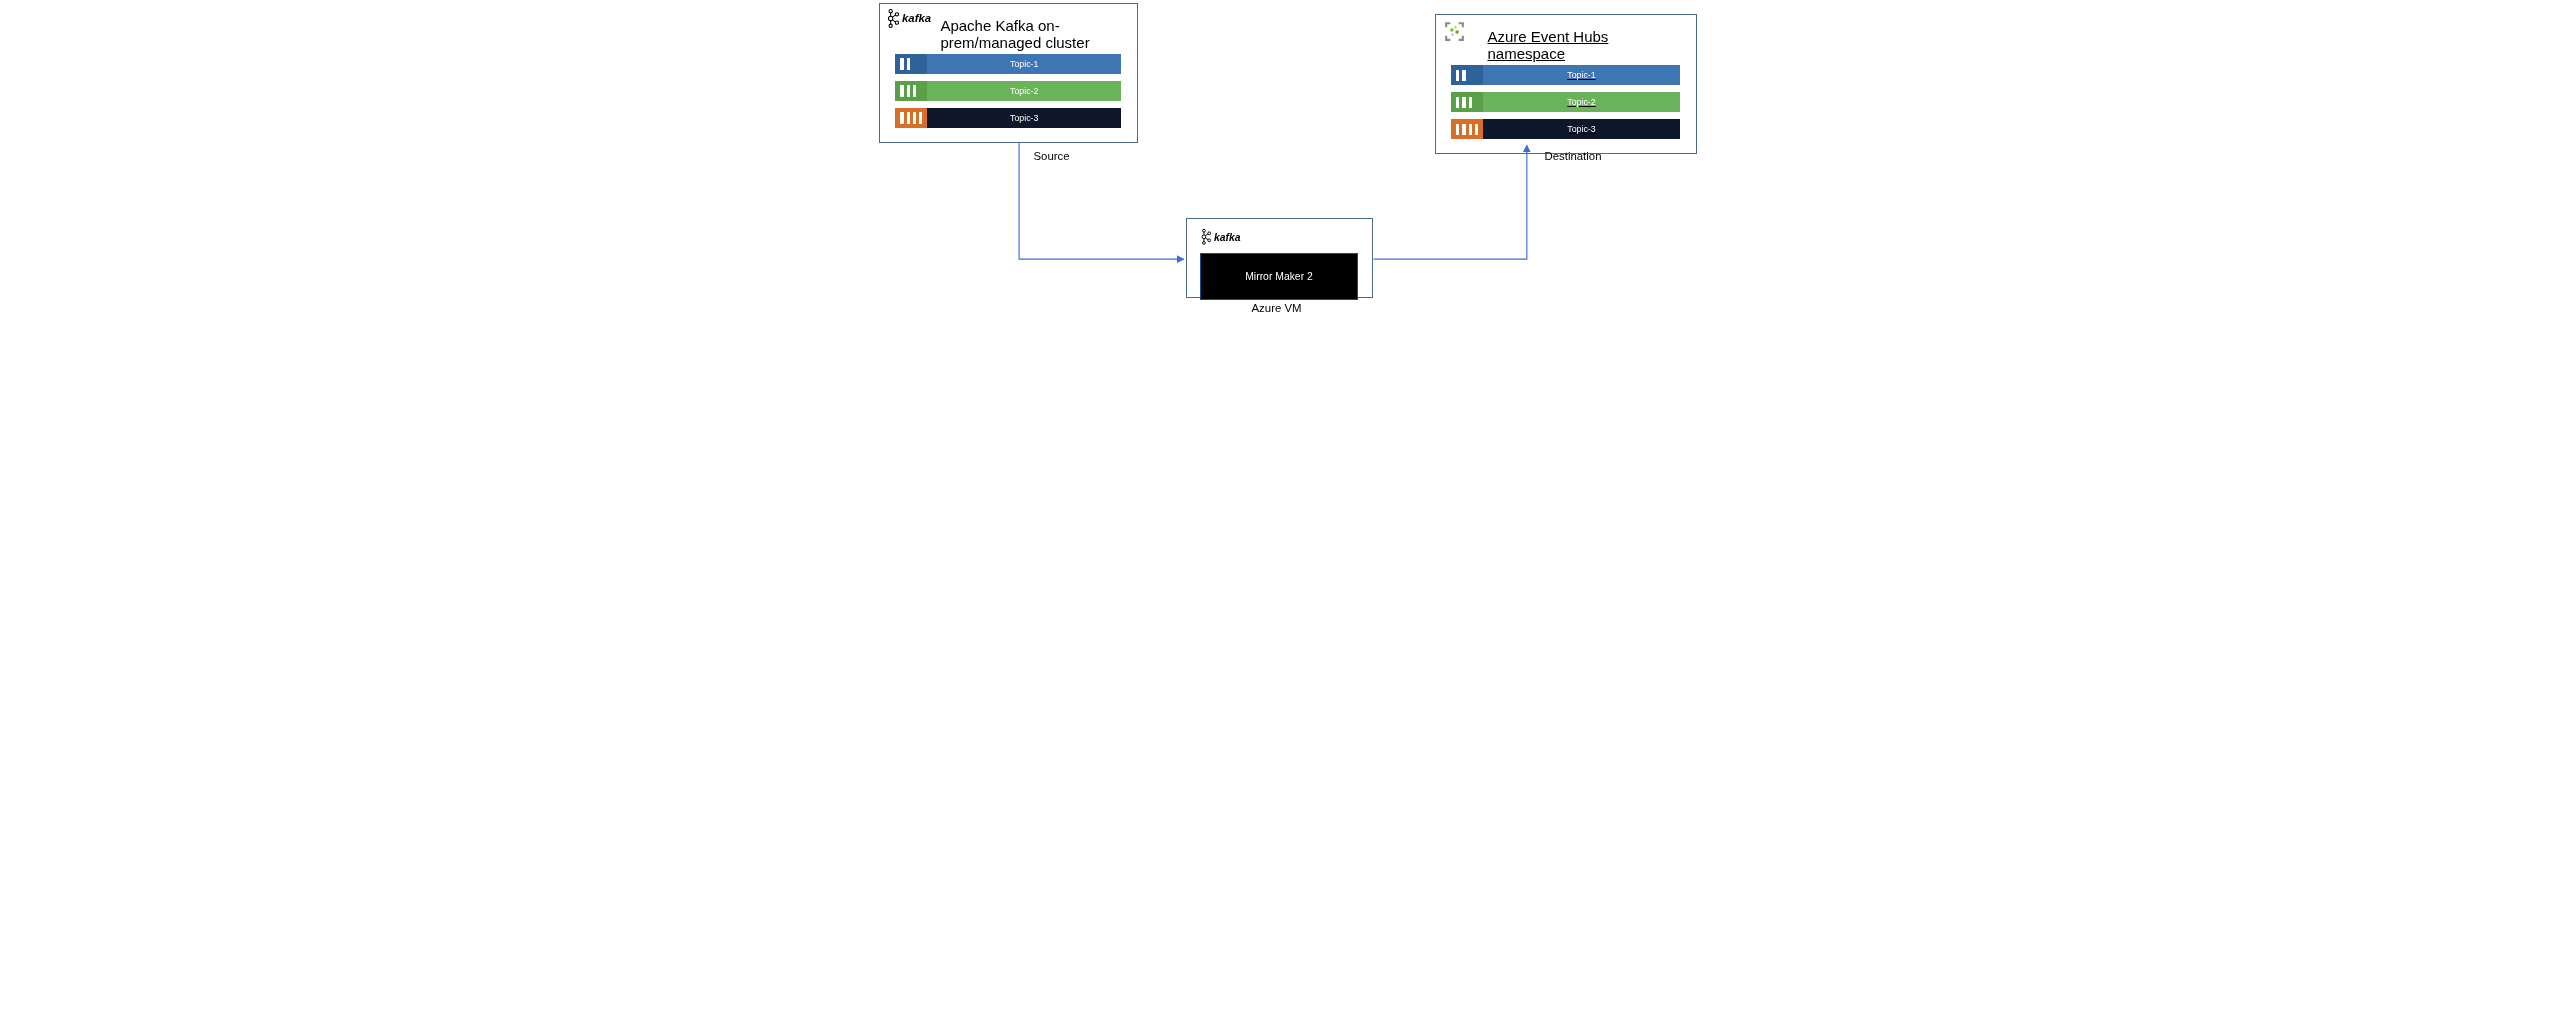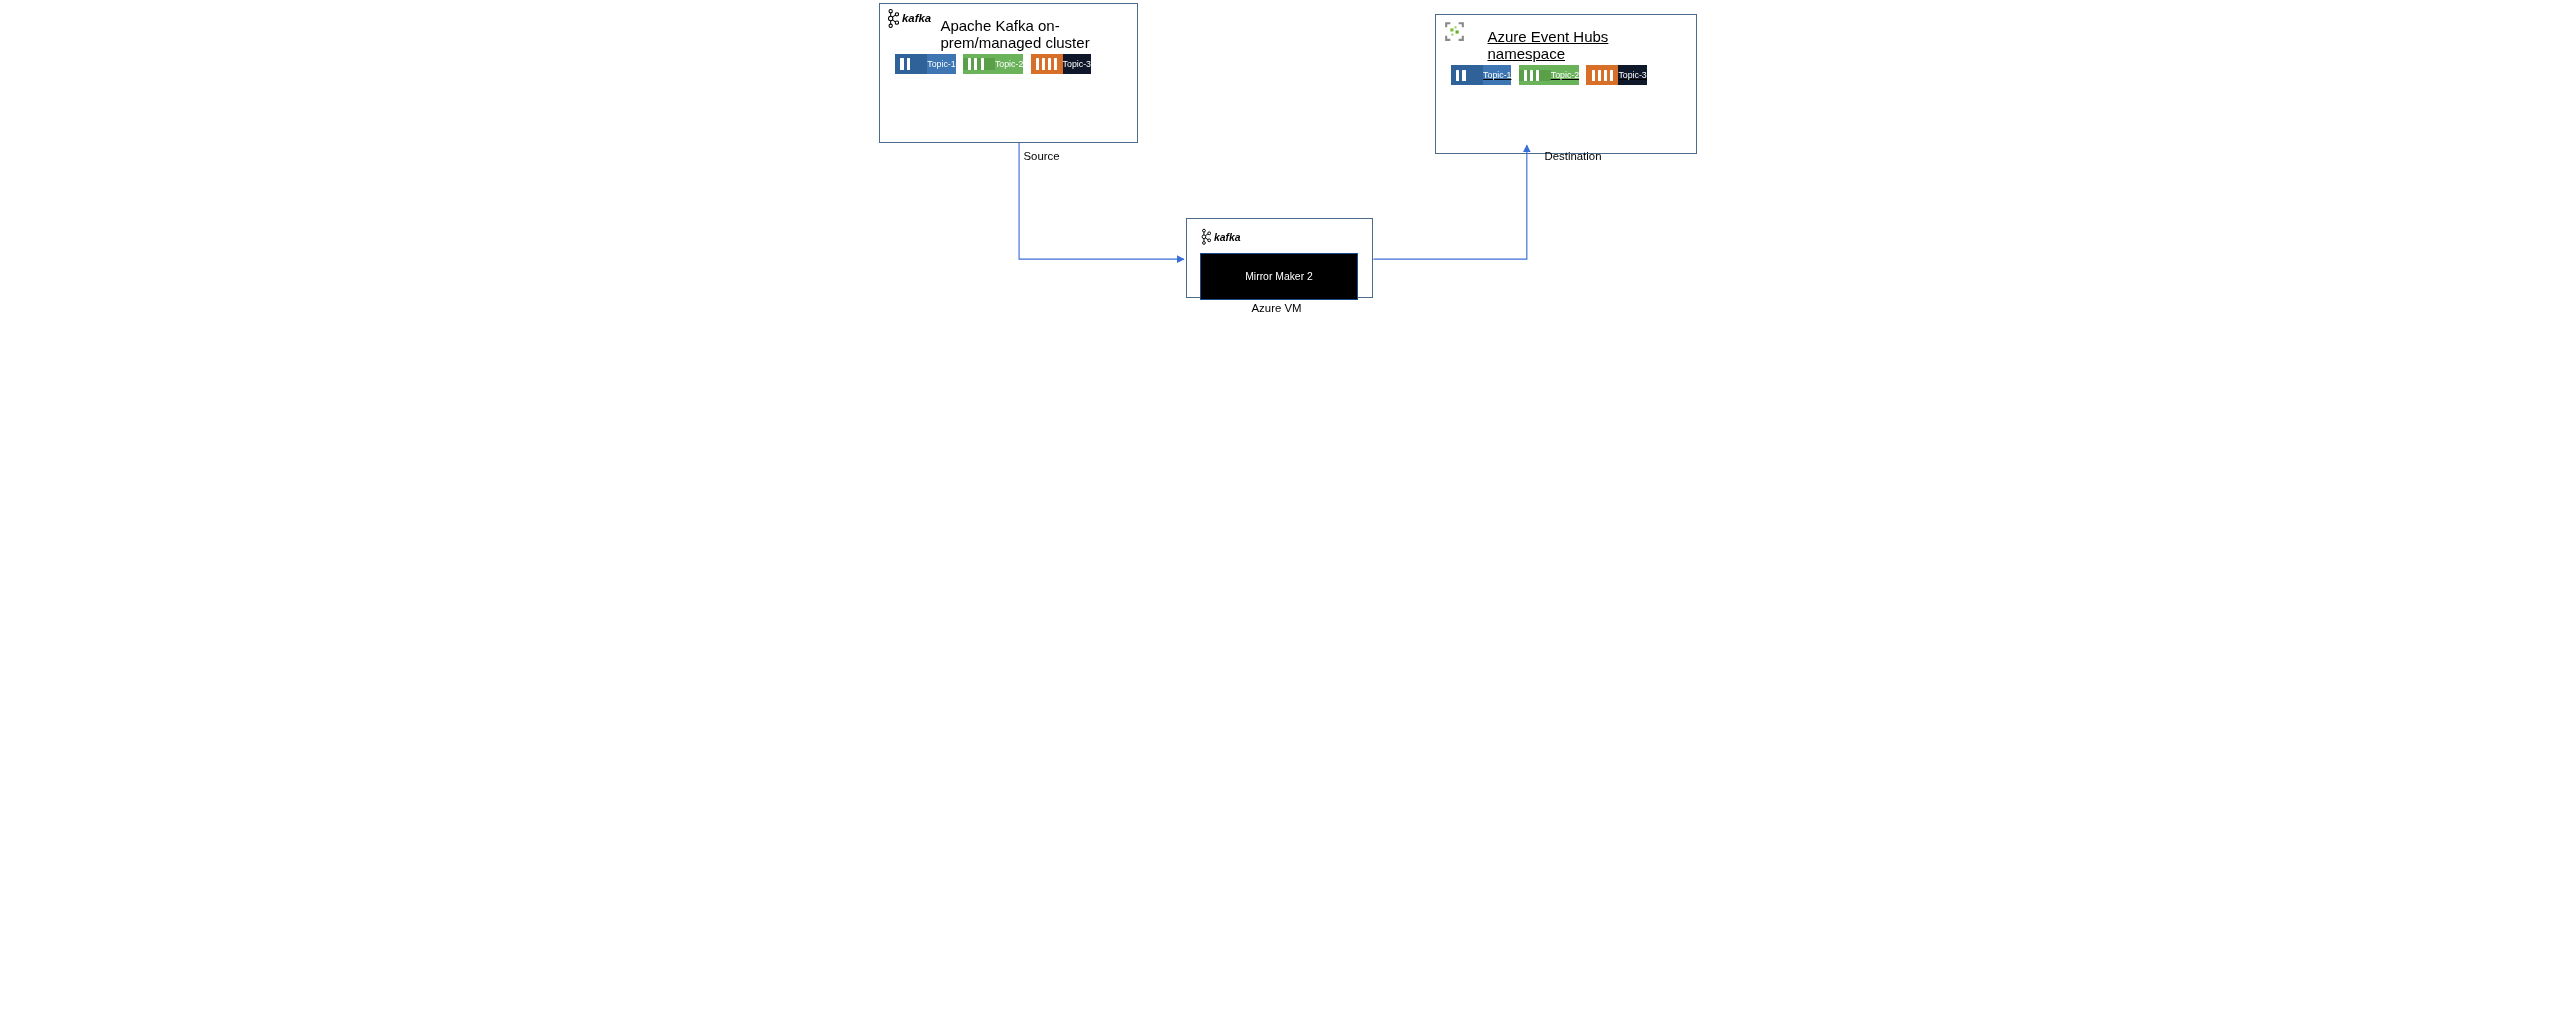--- a/index.html
+++ b/index.html
@@ -31,21 +31,21 @@
   }
   .box-title {
     font-size: 15px;
     color: #000;
     margin-top: 9.3px;
     font-weight: 400;
   }
   .topic-list {
     padding: 0 15.6px 9.3px 15.6px;
     display: flex;
-    flex-direction: row;
+    flex-direction: column;
     gap: 7.3px;
   }
   .topic {
     height: 19.7px;
     display: flex;
     align-items: stretch;
     color: #fff;
     font-size: 8.8px;
   }
   .topic .partitions {
@@ -66,21 +66,21 @@
   }
   .topic .label {
     flex: 1 1 auto;
     display: flex;
     align-items: center;
     justify-content: center;
     font-weight: 400;
   }
   .topic.blue   { background: #3d76b3; }
   .topic.blue   .partitions { background: #2f6298; }
-  .topic.green  { background: #6bb35a; align-items: center; }
+  .topic.green  { background: #6bb35a; }
   .topic.green  .partitions { background: #5aa048; }
   .topic.orange { background: #0f172a; }
   .topic.orange .partitions { background: #d86f28; }
 
   .kafka-mark {
     display: flex;
     align-items: center;
     gap: 2.6px;
     font-weight: 700;
     font-size: 11.4px;
@@ -218,21 +218,21 @@
             <span></span>
             <span></span>
             <span></span>
             <span></span>
           </div>
           <div class="label">Topic-3</div>
         </div>
       </div>
   </div>
 
-  <div class="role-label" style="left:150px; top:150px;">Source</div>
+  <div class="role-label" style="left:160px; top:150px;">Source</div>
   <div class="role-label" style="left:627px; top:150px;margin-left:44px;">Destination</div>
 
   <div class="mm-box" style="left:312px; top:218px; width:187px; height:80px;">
     <div class="mm-inner">
       <span class="kafka-mark" style="font-size:10.4px;">
         <svg width="11.4" height="17.6" viewBox="0 0 26 40">
           <g fill="none" stroke="#000" stroke-width="2.2">
             <circle cx="9" cy="6" r="3.2"></circle>
             <circle cx="9" cy="20" r="4.2"></circle>
             <circle cx="9" cy="34" r="3.2"></circle>

